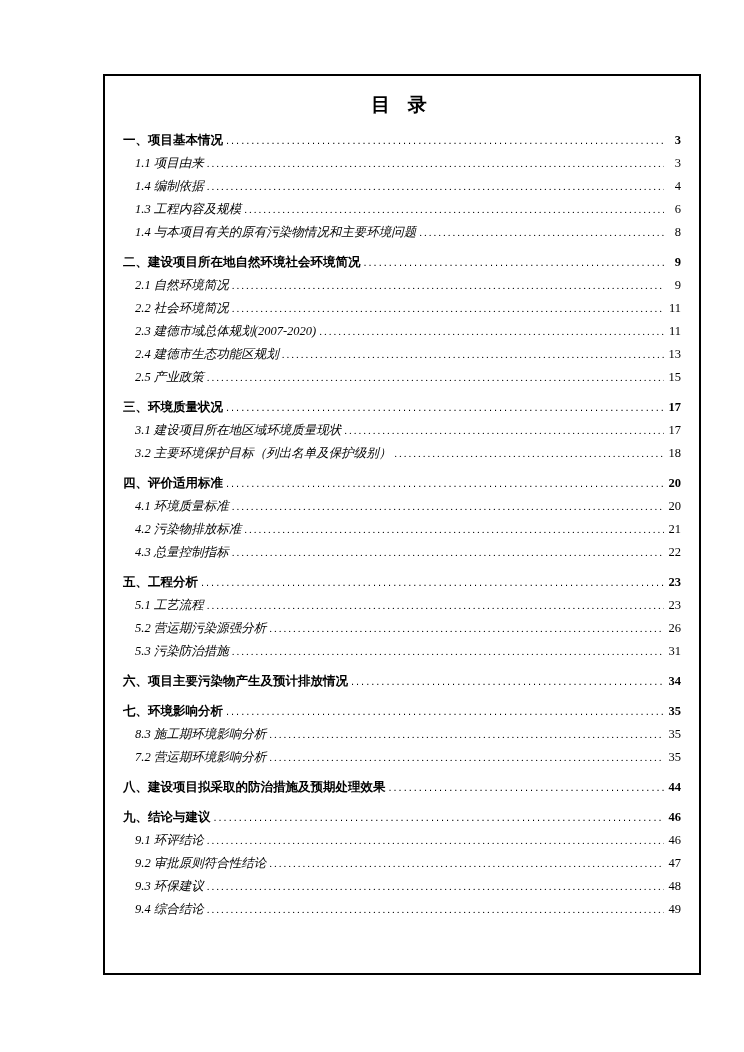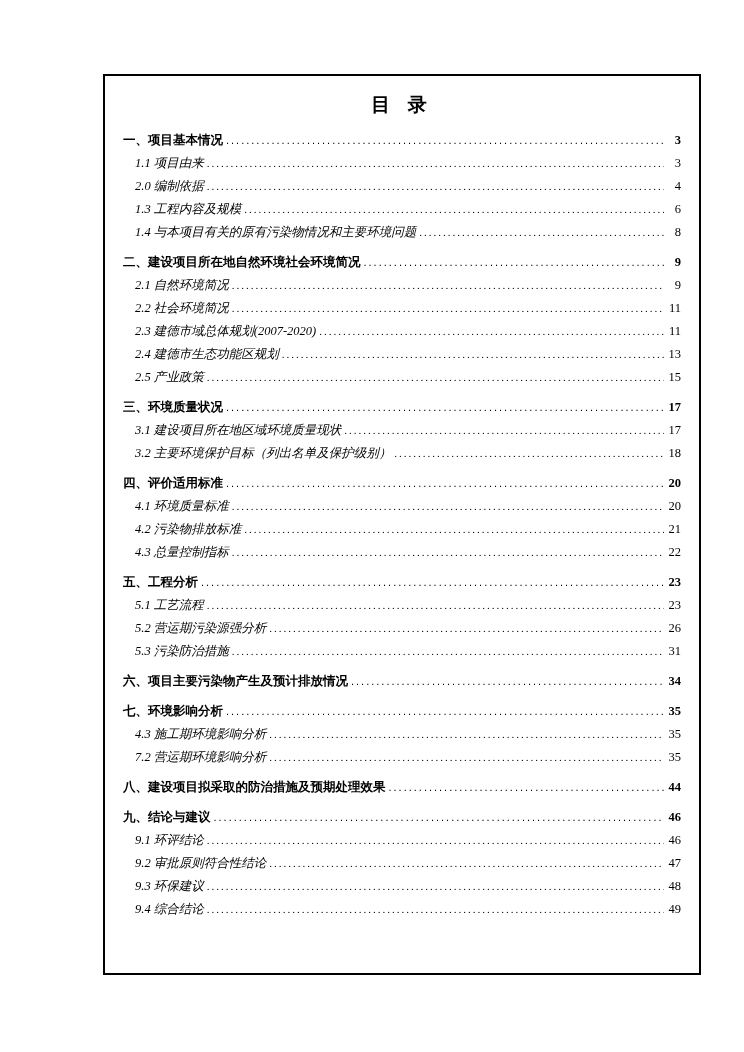--- a/index.html
+++ b/index.html
@@ -90,21 +90,21 @@
         <span class="toc-label">一、项目基本情况</span>
         <span class="toc-dots">............................................................................................................................................................................................................................................................................................................</span>
         <span class="toc-page">3</span>
       </div>
       <div class="toc-row sub">
         <span class="toc-label">1.1 项目由来</span>
         <span class="toc-dots">............................................................................................................................................................................................................................................................................................................</span>
         <span class="toc-page">3</span>
       </div>
       <div class="toc-row sub">
-        <span class="toc-label">2.0 编制依据</span>
+        <span class="toc-label">1.4 编制依据</span>
         <span class="toc-dots">............................................................................................................................................................................................................................................................................................................</span>
         <span class="toc-page">4</span>
       </div>
       <div class="toc-row sub">
         <span class="toc-label">1.3 工程内容及规模</span>
         <span class="toc-dots">............................................................................................................................................................................................................................................................................................................</span>
         <span class="toc-page">6</span>
       </div>
       <div class="toc-row sub">
         <span class="toc-label">1.4 与本项目有关的原有污染物情况和主要环境问题</span>
@@ -200,21 +200,21 @@
         <span class="toc-label">六、项目主要污染物产生及预计排放情况</span>
         <span class="toc-dots">............................................................................................................................................................................................................................................................................................................</span>
         <span class="toc-page">34</span>
       </div>
       <div class="toc-row chapter">
         <span class="toc-label">七、环境影响分析</span>
         <span class="toc-dots">............................................................................................................................................................................................................................................................................................................</span>
         <span class="toc-page">35</span>
       </div>
       <div class="toc-row sub">
-        <span class="toc-label">4.3 施工期环境影响分析</span>
+        <span class="toc-label">8.3 施工期环境影响分析</span>
         <span class="toc-dots">............................................................................................................................................................................................................................................................................................................</span>
         <span class="toc-page">35</span>
       </div>
       <div class="toc-row sub">
         <span class="toc-label">7.2 营运期环境影响分析</span>
         <span class="toc-dots">............................................................................................................................................................................................................................................................................................................</span>
         <span class="toc-page">35</span>
       </div>
       <div class="toc-row chapter">
         <span class="toc-label">八、建设项目拟采取的防治措施及预期处理效果</span>

